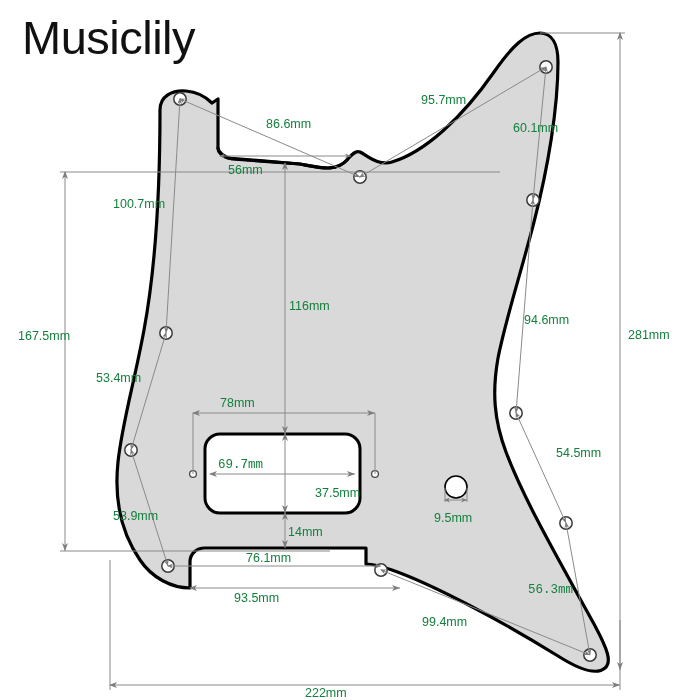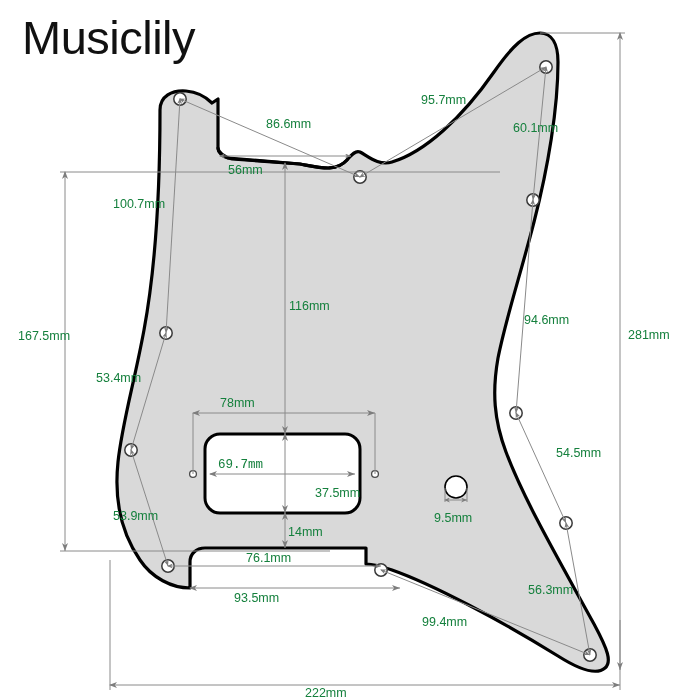--- a/index.html
+++ b/index.html
@@ -206,16 +206,16 @@
   <div class="dim-label" style="left:289px; top:300px;">116mm</div>
   <div class="dim-label" style="left:220px; top:397px;">78mm</div>
   <div class="dim-label" style="left:218px; top:459px;font-family:Liberation Mono, monospace;">69.7mm</div>
   <div class="dim-label" style="left:283px; top:487px;margin-left:32px;">37.5mm</div>
   <div class="dim-label" style="left:288px; top:526px;">14mm</div>
   <div class="dim-label" style="left:113px; top:510px;">53.9mm</div>
   <div class="dim-label" style="left:434px; top:512px;">9.5mm</div>
   <div class="dim-label" style="left:556px; top:447px;">54.5mm</div>
   <div class="dim-label" style="left:246px; top:552px;">76.1mm</div>
   <div class="dim-label" style="left:234px; top:592px;">93.5mm</div>
-  <div class="dim-label" style="left:528px; top:584px;">56.3mm</div>
+  <div class="dim-label" style="left:528px; top:584px;font-family:Liberation Mono, monospace;">56.3mm</div>
   <div class="dim-label" style="left:422px; top:616px;">99.4mm</div>
 
 </div>
 
 </body></html>

